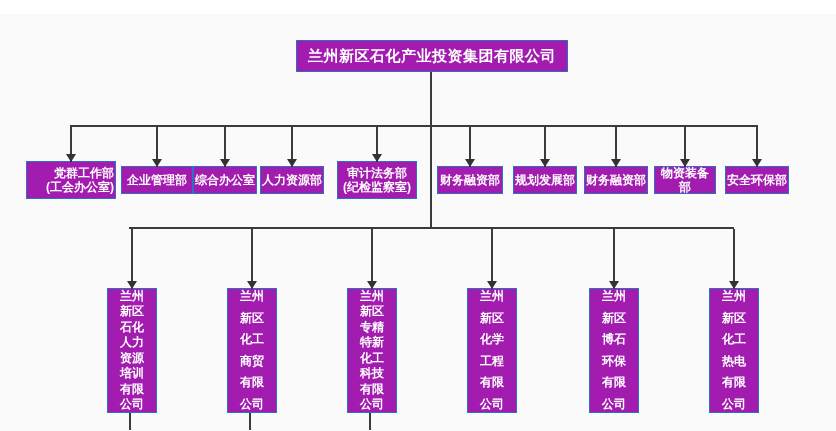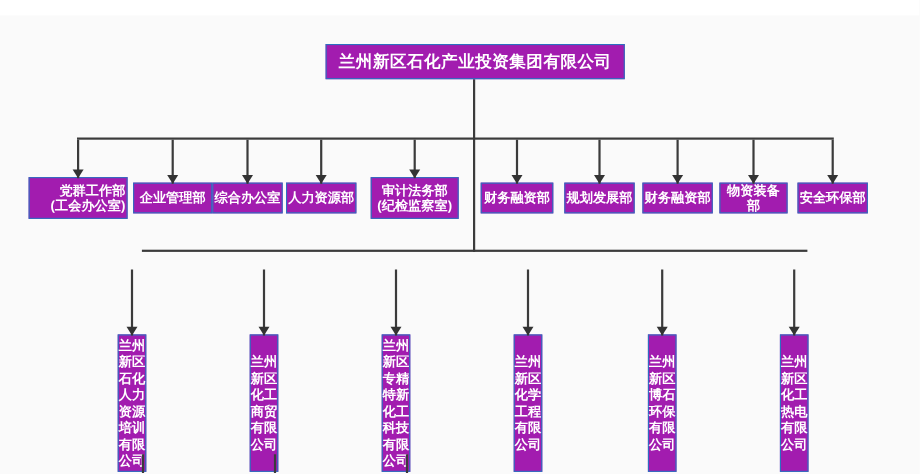--- a/index.html
+++ b/index.html
@@ -19,21 +19,21 @@
         color:#ffffff;font-weight:bold;display:flex;flex-direction:column;
         align-items:center;justify-content:center;text-align:center;}
   .node .ln{pointer-events:none;}
 
   .root{left:296px;top:40px;width:272px;height:32px;font-size:15px;letter-spacing:0.5px;}
 
   .dept{font-size:12px;line-height:14px;padding:2px 1px;}
   .dept.one{height:28px;}
   .dept.two{height:38px;}
 
-  .sub{width:26px;height:125px;font-size:12px;line-height:15px;top:304px;}
+  .sub{width:50px;height:125px;font-size:12px;line-height:15px;top:288px;justify-content:space-between;}
 
   
   .drop::before{content:'';position:absolute;left:calc(50% - 1px);top:calc(-1 * var(--drop));
                 width:2px;height:var(--drop);background:#3b3b3b;}
   .drop::after{content:'';position:absolute;left:calc(50% - 5px);top:-8px;width:0;height:0;
                border-left:5px solid transparent;border-right:5px solid transparent;
                border-top:8px solid #333333;}
 </style>
 </head>
 <body>

